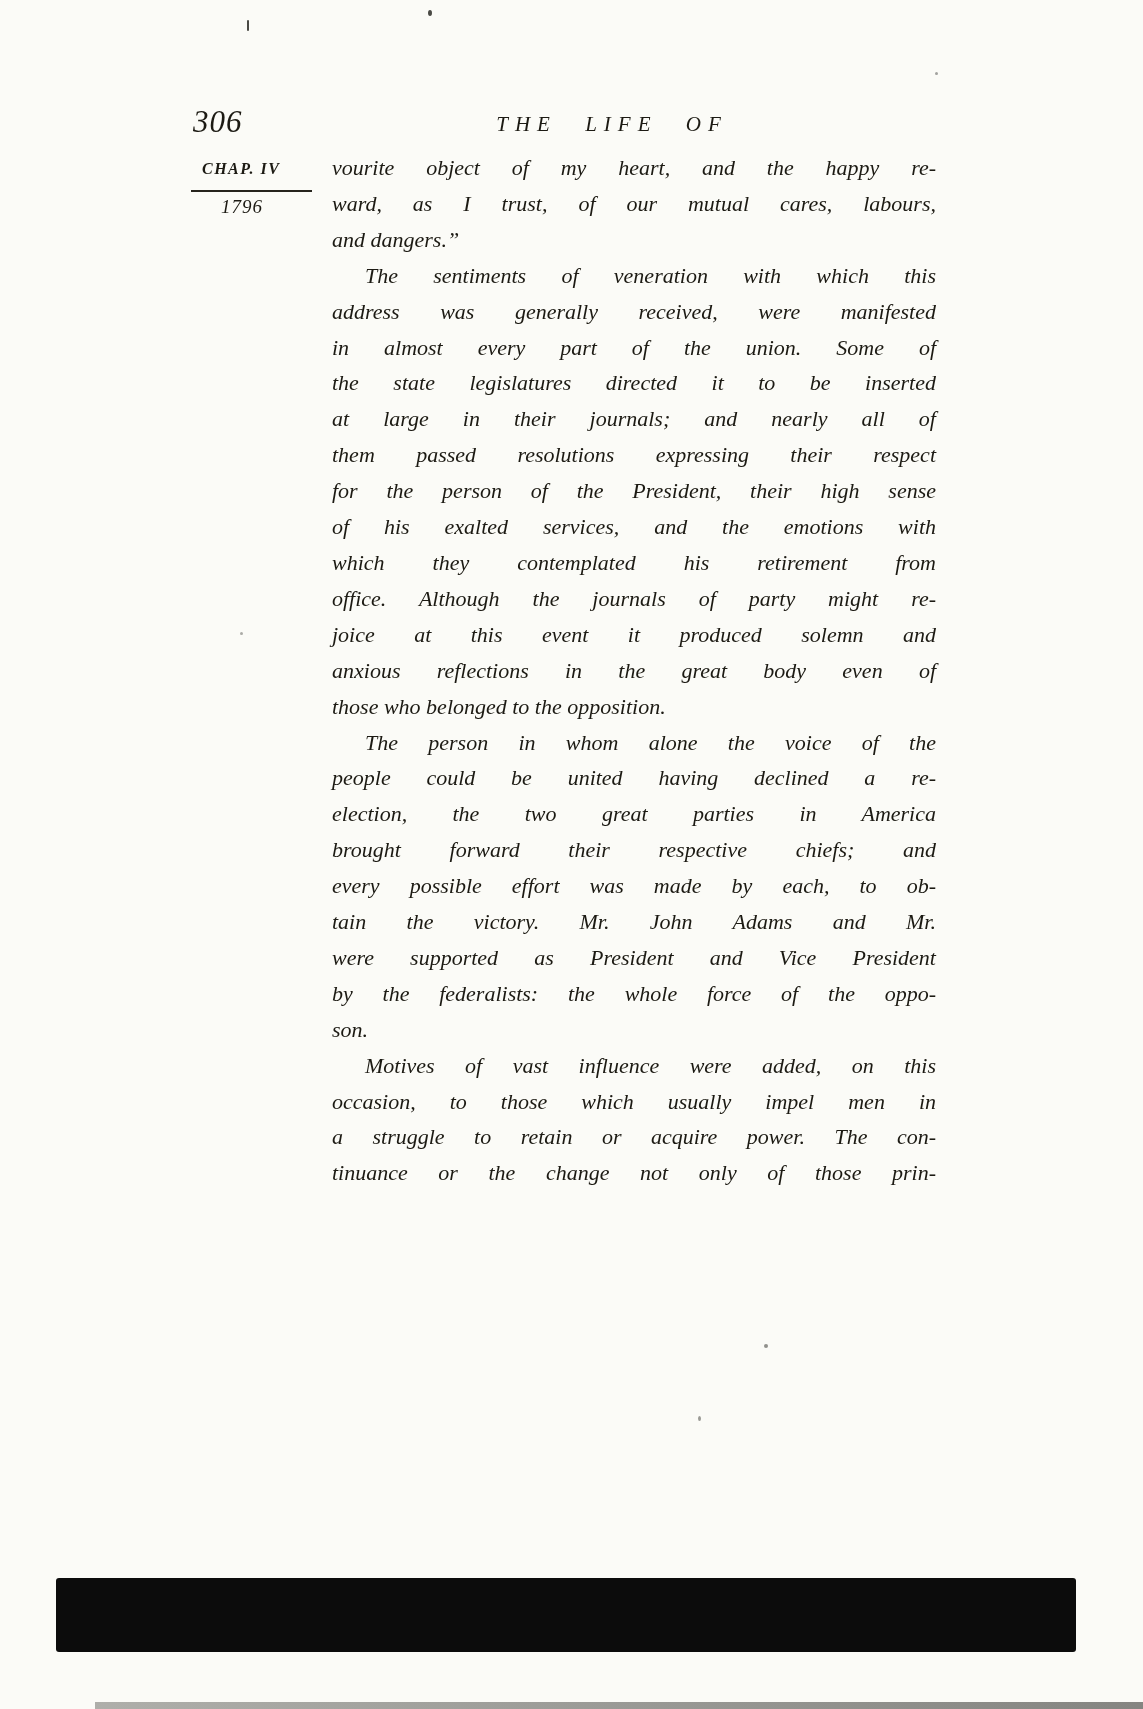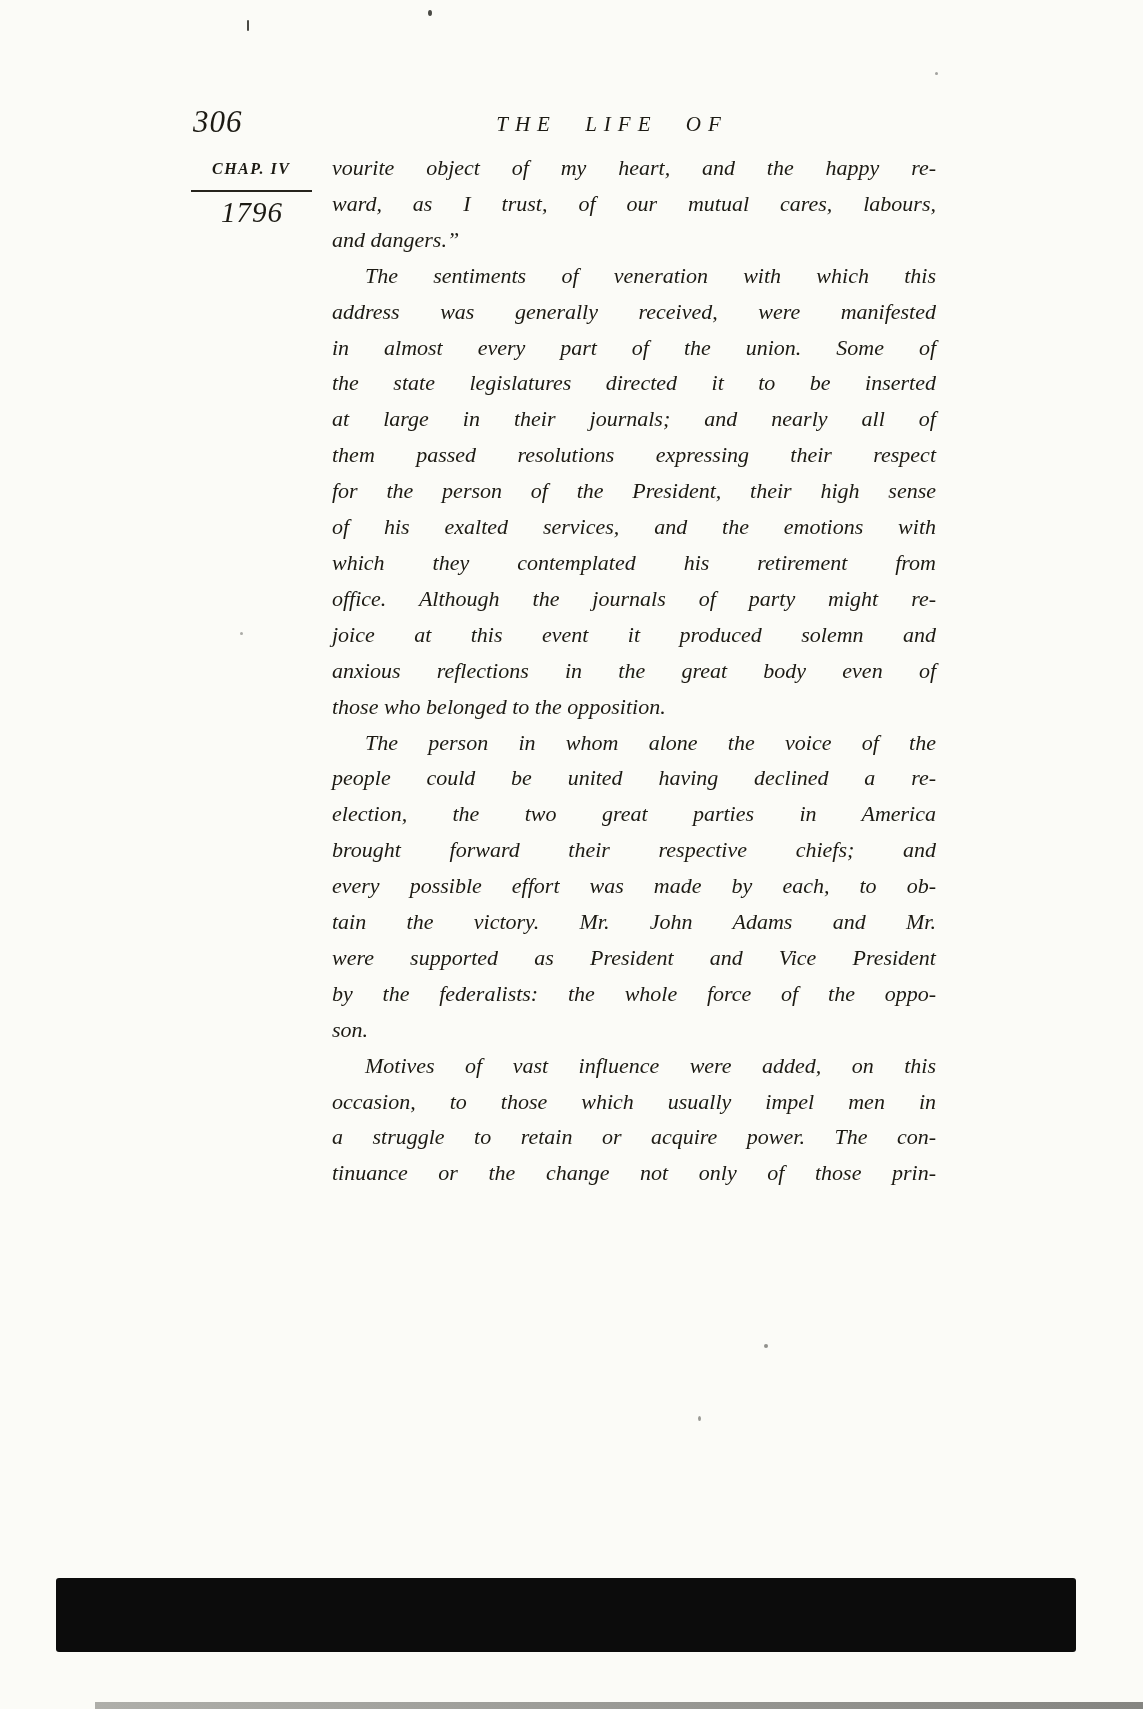--- a/index.html
+++ b/index.html
@@ -61,37 +61,37 @@
     left: 310px; top: 112px;
     width: 604px;
     text-align: center;
     font-size: 21px;
     letter-spacing: 7px;
     word-spacing: 16px;
   }
 
   .chapter-note {
     position: absolute;
-    left: 212px; top: 160px;
+    left: 202px; top: 160px;
     font-size: 16px;
     font-weight: bold;
     letter-spacing: 1.5px;
   }
 
   .margin-rule {
     position: absolute;
     left: 191px; top: 190px;
     width: 121px; height: 2px;
     background: #26241d;
   }
 
   .year-note {
     position: absolute;
     left: 221px; top: 196px;
-    font-size: 29px;
+    font-size: 19px;
     letter-spacing: 1px;
   }
 
   .body-text {
     position: absolute;
     left: 332px; top: 150px;
     width: 604px;
     font-size: 22px;
     line-height: 35.9px;
   }

